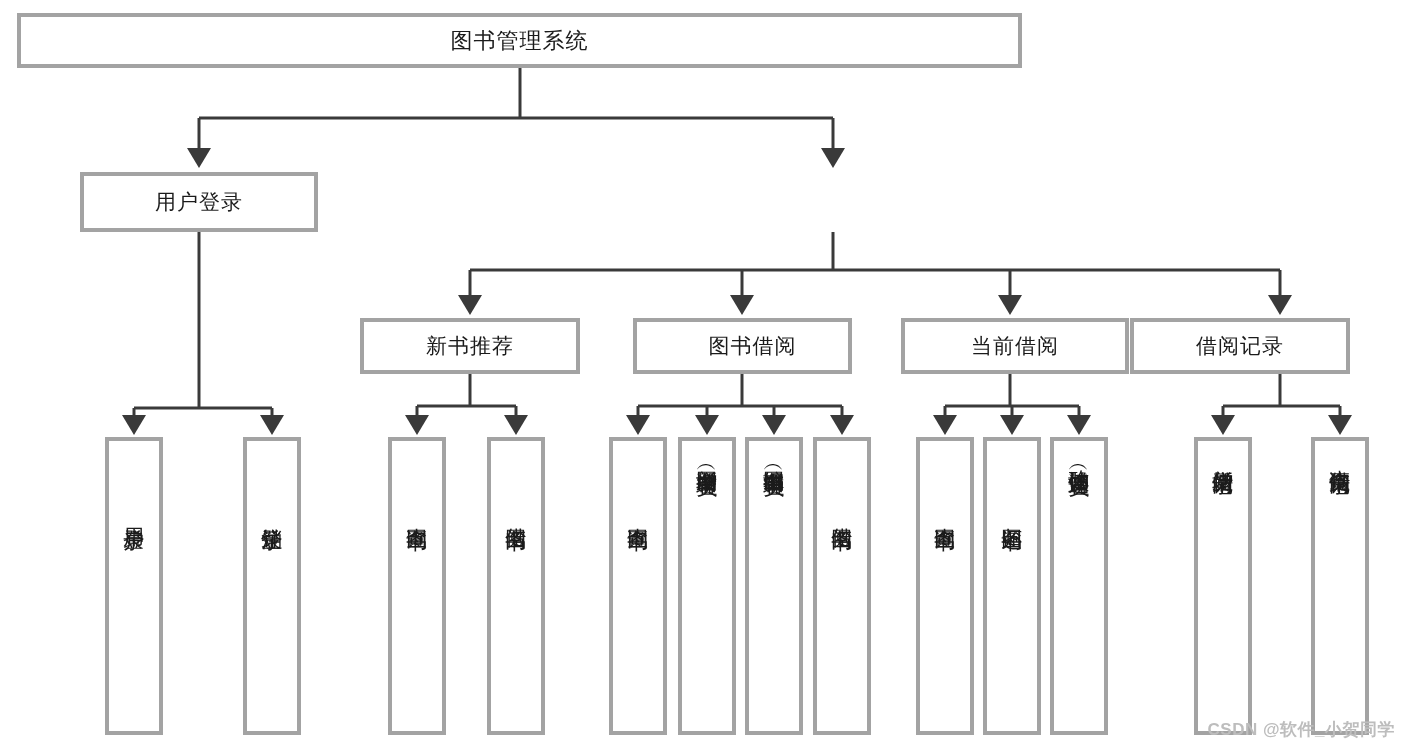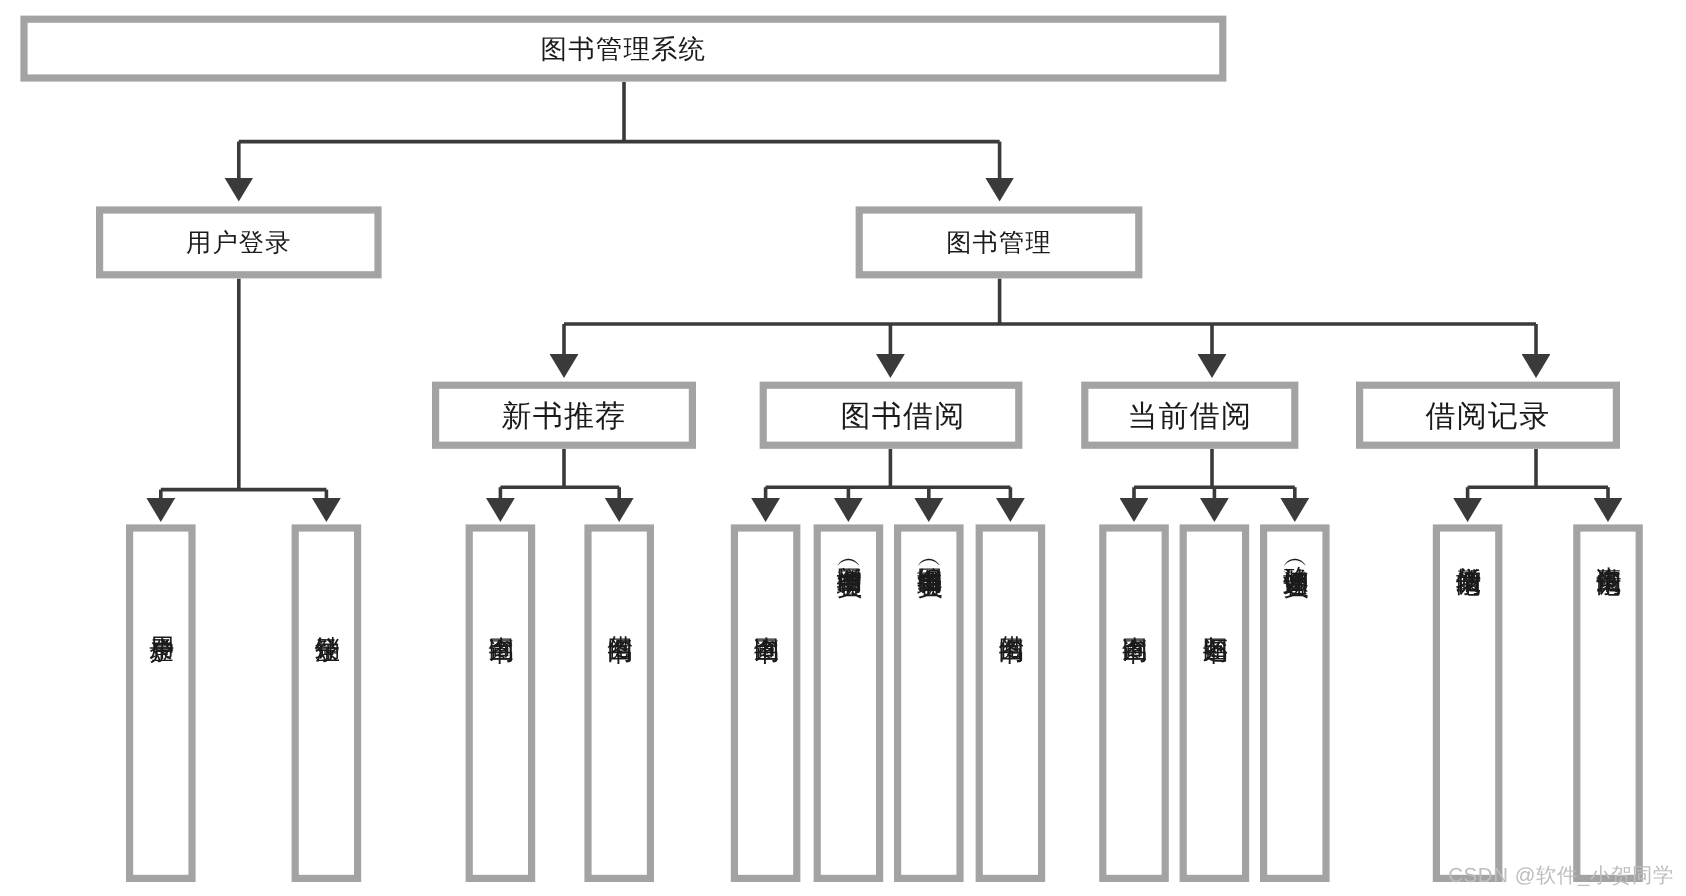--- a/index.html
+++ b/index.html
@@ -23,29 +23,29 @@
     left: 0;
     top: 0;
     width: 1405px;
     height: 747px;
     pointer-events: none;
   }
   .node {
     position: absolute;
     box-sizing: border-box;
     background: #ffffff;
-    border: 6px solid #a3a3a3;
+    border: 4px solid #a3a3a3;
     display: flex;
     align-items: center;
     justify-content: center;
     color: #1b1b1b;
   }
   .node.level-0 { font-size: 22px; }
   .node.level-1 { font-size: 21px; }
-  .node.level-2 { font-size: 25px; }
+  .node.level-2 { font-size: 21px; }
   .node.leaf {
     align-items: flex-start;
     justify-content: center;
     padding-top: 8px;
   }
   .vlabel {
     writing-mode: vertical-rl;
     text-orientation: upright;
     font-size: 21px;
     line-height: 1.22;
@@ -61,20 +61,21 @@
   }
   #watermark {
     position: absolute;
     right: 10px;
     bottom: 6px;
     font-size: 17px;
     color: #bdbdbd;
     letter-spacing: 0.5px;
     white-space: nowrap;
     user-select: none;
+    font-weight: bold;
   }
 </style>
 </head>
 <body>
 
 <div id="diagram-root">
 
   <svg id="edge-layer" viewBox="0 0 1405 747" width="1405" height="747">
     <defs>
       <marker id="arrow" viewBox="0 0 12 12" refX="5" refY="6" markerWidth="8" markerHeight="8" orient="auto-start-reverse">
@@ -125,31 +126,28 @@
     </g>
   </svg>
 
   <div class="node level-0" style="left:17px; top:13px; width:1005px; height:55px;">
     <span class="hlabel">图书管理系统</span>
   </div>
 
   <div class="node level-1" style="left:80px; top:172px; width:238px; height:60px;">
     <span class="hlabel">用户登录</span>
   </div>
-  <div class="node level-1" style="left:713px; top:172px; width:239px; height:60px;">
-    <span class="hlabel">图书管理</span>
-  </div>
 
   <div class="node level-2" style="left:360px; top:318px; width:220px; height:56px;">
     <span class="hlabel">新书推荐</span>
   </div>
   <div class="node level-2" style="left:633px; top:318px; width:219px; height:56px;padding-left:20px;">
     <span class="hlabel">图书借阅</span>
   </div>
-  <div class="node level-2" style="left:901px; top:318px; width:181px; height:56px;">
+  <div class="node level-2" style="left:901px; top:318px; width:228px; height:56px;">
     <span class="hlabel">当前借阅</span>
   </div>
   <div class="node level-2" style="left:1130px; top:318px; width:220px; height:56px;">
     <span class="hlabel">借阅记录</span>
   </div>
 
   <div class="node leaf leaf-mid" style="left:105px; top:437px; width:58px; height:298px;">
     <span class="vlabel">用户登录</span>
   </div>
   <div class="node leaf leaf-mid" style="left:243px; top:437px; width:58px; height:298px;">

